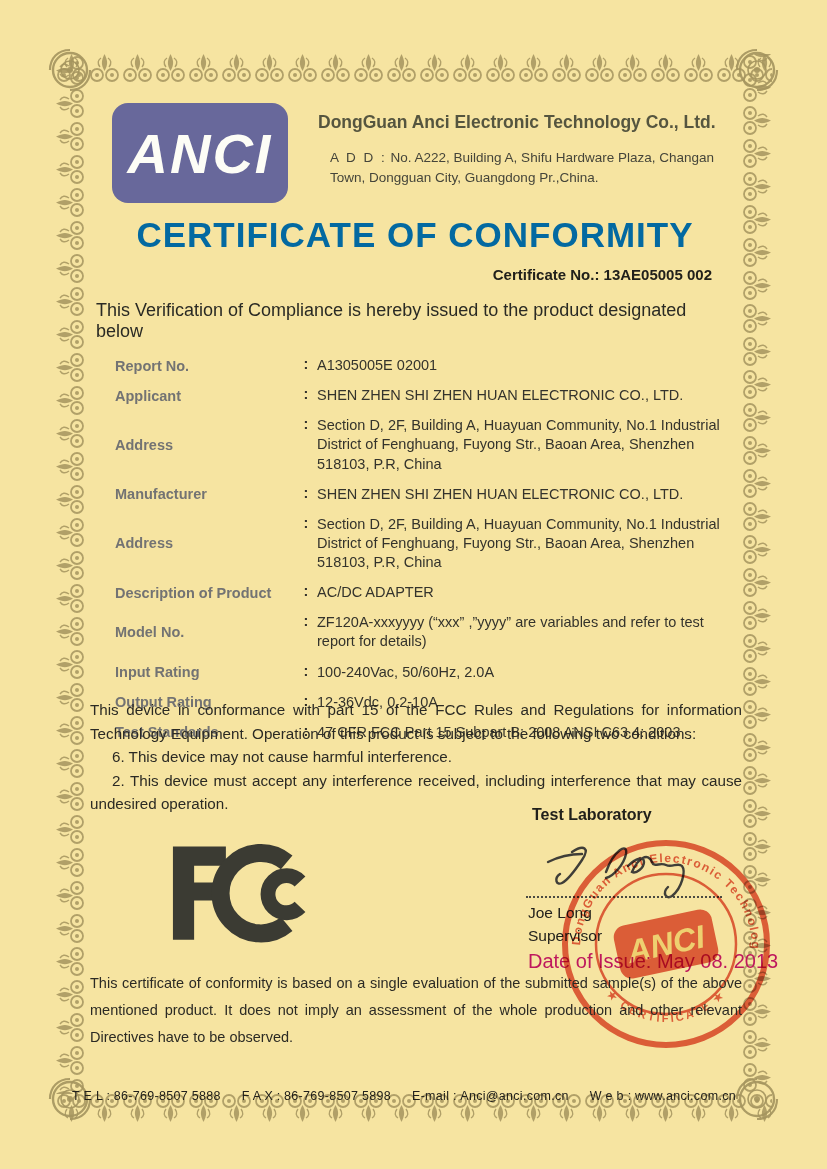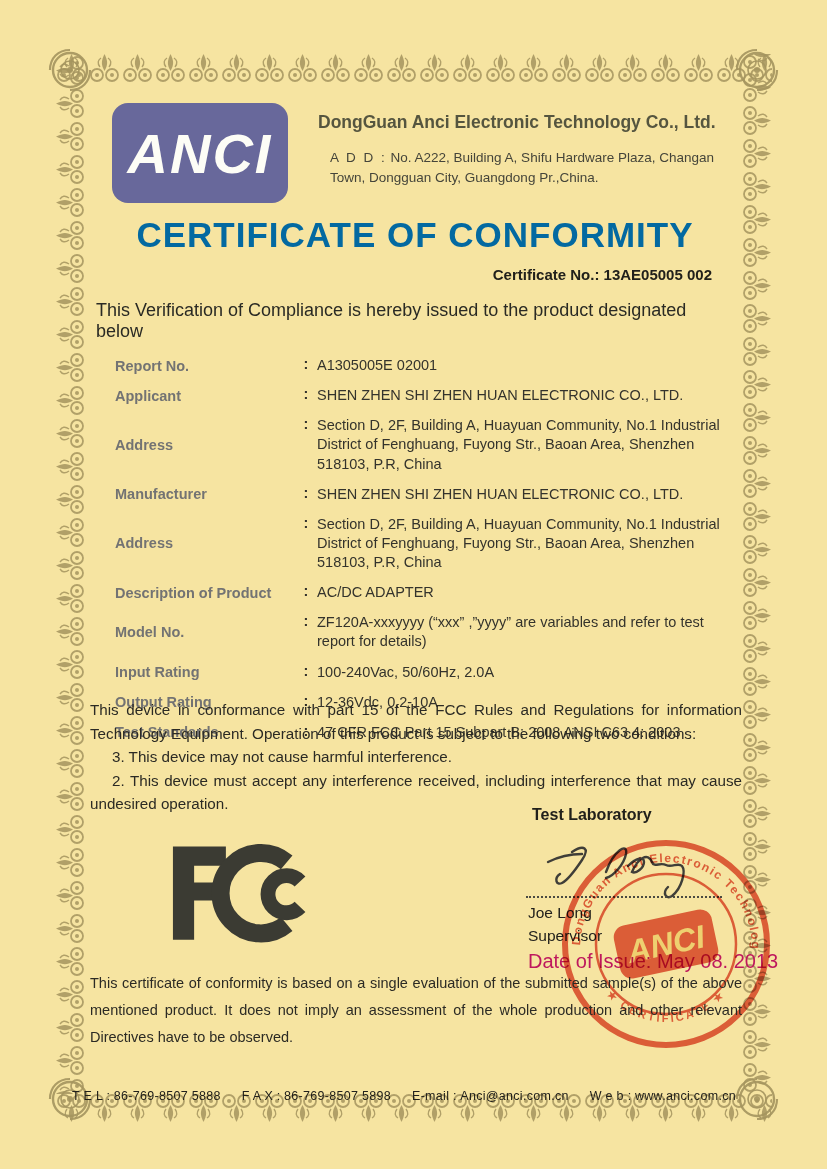--- a/index.html
+++ b/index.html
@@ -302,21 +302,21 @@
   <div class="flabel">Output Rating</div>
     <div class="fcolon">:</div>
     <div class="fvalue">12-36Vdc, 0.2-10A</div>
   <div class="flabel">Test Standards</div>
     <div class="fcolon">:</div>
     <div class="fvalue">47 CFR FCC Part 15 Subpart B: 2008 ANSI C63.4: 2003</div>
 </div>
 
 <div class="abs statement">
   <div class="just">This device in conformance with part 15 of the FCC Rules and Regulations for information Technology Equipment. Operation of this product is subject to the following two conditions:</div>
-  <div class="cond">3. This device may not cause harmful interference.</div>
+  <div class="cond">6. This device may not cause harmful interference.</div>
   <div class="cond just">2. This device must accept any interference received, including interference that may cause undesired operation.</div>
 </div>
 
 <div class="abs testlab-heading">Test Laboratory</div>
 
 <svg class="abs fcc-mark" width="212" height="108" viewBox="0 0 200 102">
   <g fill="#3b3b33">
     <path d="M14 98 V10 H64 V28 H34 V44 H58 V61 H34 V98 Z"></path>
   </g>
   <g fill="none" stroke="#3b3b33">

